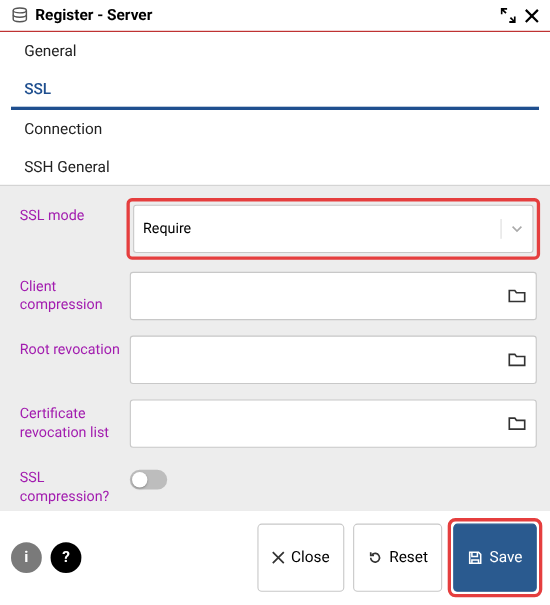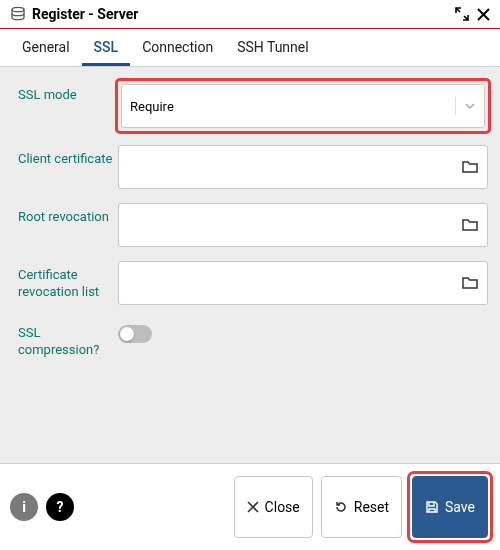--- a/index.html
+++ b/index.html
@@ -1,26 +1,26 @@
 <!DOCTYPE html>
 <html><head>
 <meta charset="utf-8">
 <style>
   * { box-sizing: border-box; margin: 0; padding: 0; font-family: -apple-system, BlinkMacSystemFont, "Segoe UI", Roboto, sans-serif; }
   body { background: #fff; width: 500px; height: 550px; overflow: hidden; display:flex; flex-direction:column; }
   .titlebar { display:flex; align-items:center; padding:6px 10px; border-bottom:1px solid #b91c1c; font-size:14px; }
   .titlebar .db-icon { margin-right:6px; }
   .titlebar .spacer { flex:1; }
   .titlebar .win-btn { margin-left:8px; cursor:pointer; }
-  .tabs { display:flex; padding:0 10px; border-bottom:1px solid #d0d0d0; }
+  .tabs { display:flex; padding:0 10px; border-bottom:1px solid #d0d0d0;flex-direction:column; }
   .tab { padding:10px 12px 8px; font-size:14px; color:#222; cursor:pointer; }
   .tab.active { color:#1f4f8f; border-bottom:3px solid #1f4f8f; font-weight:500; }
   .content { flex:1; background:#ededed; padding:14px 12px 0 18px; overflow:auto; }
   .row { display:flex; margin-bottom:14px; }
-  .row-label { width:100px; font-size:13px; color:#0f766e; line-height:1.3; padding-top:6px; }
+  .row-label { width:100px; font-size:13px; color:#a21caf; line-height:1.3; padding-top:6px; }
   .row-control { flex:1; }
   .select-box, .file-box { background:#fff; border:1px solid #c8c8c8; border-radius:3px; height:44px; display:flex; align-items:center; padding:0 8px; font-size:13px; }
   .select-box { justify-content:space-between; }
   .select-box .chev { color:#aaa; border-left:1px solid #ddd; padding-left:8px; height:18px; display:flex; align-items:center;}
   .file-box { justify-content:flex-end; }
   .folder-icon { color:#333; }
   .highlight { outline:3px solid #e53e3e; outline-offset:0; border-radius:2px; }
   .toggle { width:34px; height:18px; background:#bdbdbd; border-radius:9px; position:relative; display:inline-block; }
   .toggle::after { content:""; position:absolute; left:2px; top:2px; width:14px; height:14px; background:#fff; border-radius:50%; box-shadow:0 1px 2px rgba(0,0,0,0.3); }
   .footer { display:flex; align-items:center; padding:10px; border-top:1px solid #d0d0d0; gap:8px; }
@@ -53,41 +53,41 @@
     <svg width="13" height="13" viewBox="0 0 13 13">
         <path d="M1 1 L12 12 M12 1 L1 12" stroke="#000" stroke-width="2"></path>
       </svg>
   </span>
 </div>
 
 <div class="tabs">
   <div class="tab">General</div>
   <div class="tab active">SSL</div>
   <div class="tab">Connection</div>
-  <div class="tab">SSH Tunnel</div>
+  <div class="tab">SSH General</div>
 </div>
 
 <div class="content">
 
   <div class="row">
     <div class="row-label">SSL mode</div>
     <div class="row-control highlight" style="padding:3px;">
       <div class="select-box">
         <span>Require</span>
         <span class="chev">
           <svg width="12" height="12" viewBox="0 0 12 12">
               <path d="M2 4 L6 8 L10 4" stroke="#aaa" stroke-width="1.5" fill="none"></path>
             </svg>
         </span>
       </div>
     </div>
   </div>
 
   <div class="row">
-    <div class="row-label">Client certificate</div>
+    <div class="row-label">Client compression</div>
     <div class="row-control">
       <div class="file-box">
         <span class="folder-icon">
           <svg width="18" height="18" viewBox="0 0 18 18">
               <path d="M2 4h5l1.5 2H16v8H2z" fill="none" stroke="#333" stroke-width="1.5"></path>
             </svg>
         </span>
       </div>
     </div>
   </div>

